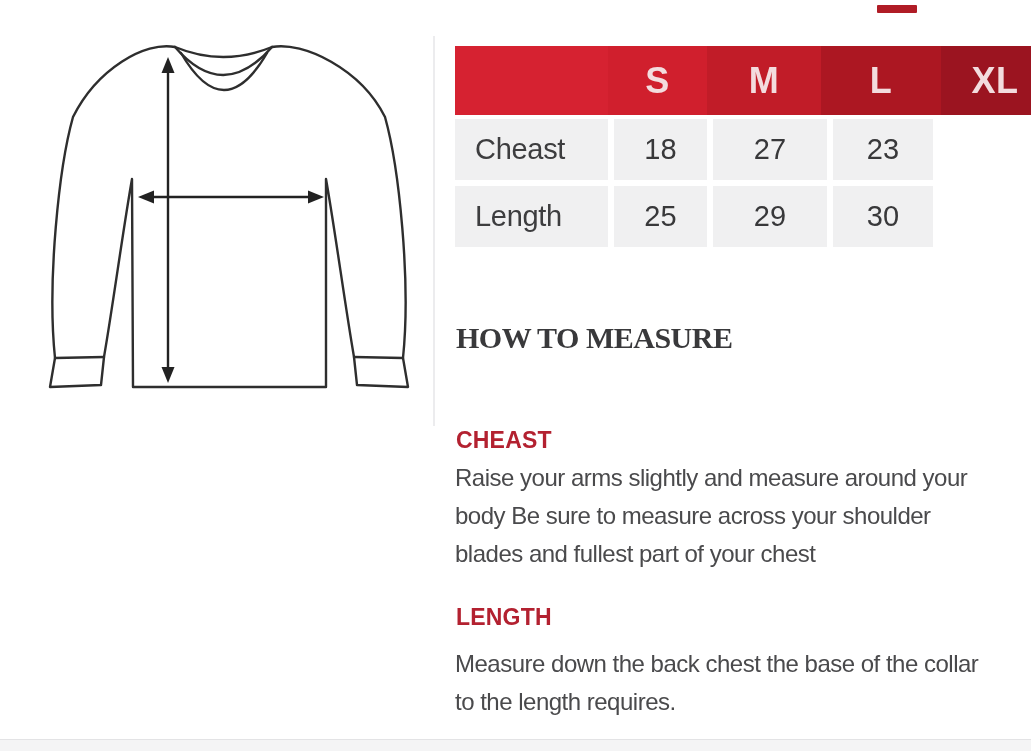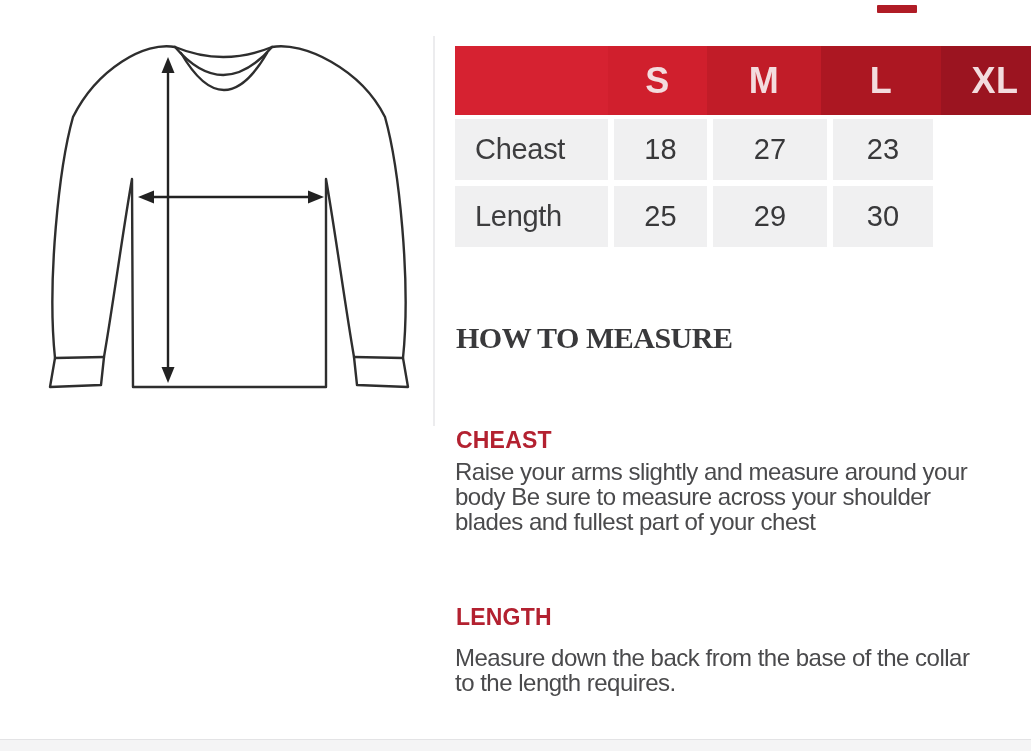--- a/index.html
+++ b/index.html
@@ -43,21 +43,21 @@
   .cell.c-xl{ width:100px; }
 
   
   .howto{ position:absolute; left:456px; top:321px;
           font-size:30px; font-weight:bold; color:#39393b; letter-spacing:-0.5px;font-family:Liberation Serif, serif; }
   .sec-title{ position:absolute; left:456px;
               font-size:23px; font-weight:bold; color:#b32130; letter-spacing:0.2px; }
   .sec-title.t-cheast{ top:427px; }
   .sec-title.t-length{ top:604px; }
   .sec-body{ position:absolute; left:455px; width:535px;
-             font-size:24px; line-height:25px; color:#4a4a4c; letter-spacing:-0.5px; }
+             font-size:24px; line-height:38px; color:#4a4a4c; letter-spacing:-0.5px; }
   .sec-body.b-cheast{ top:459px; }
   .sec-body.b-length{ top:645px; }
 
   
   .bottom-band{ position:absolute; left:0; top:739px; width:1031px; height:12px;
                 background:#f4f4f5; border-top:1px solid #e3e3e5; }
 </style>
 </head>
 <body>
 
@@ -134,17 +134,17 @@
 
     </div>
   </div>
 
   <div class="howto">HOW TO MEASURE</div>
 
   <div class="sec-title t-cheast">CHEAST</div>
   <div class="sec-body b-cheast">Raise your arms slightly and measure around your body Be sure to measure across your shoulder blades and fullest part of your chest</div>
 
   <div class="sec-title t-length">LENGTH</div>
-  <div class="sec-body b-length">Measure down the back from the base of the collar to the length requires.</div>
+  <div class="sec-body b-length">Measure down the back chest the base of the collar to the length requires.</div>
 
   <div class="bottom-band"></div>
 
 </div>
 
 </body></html>

